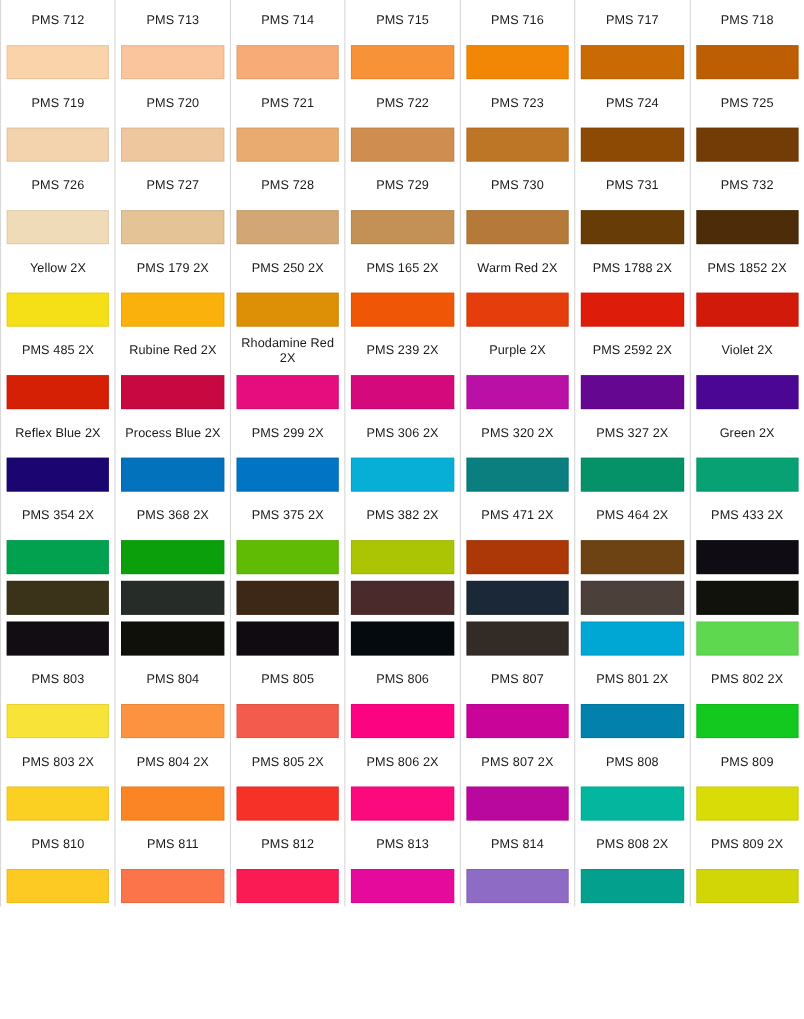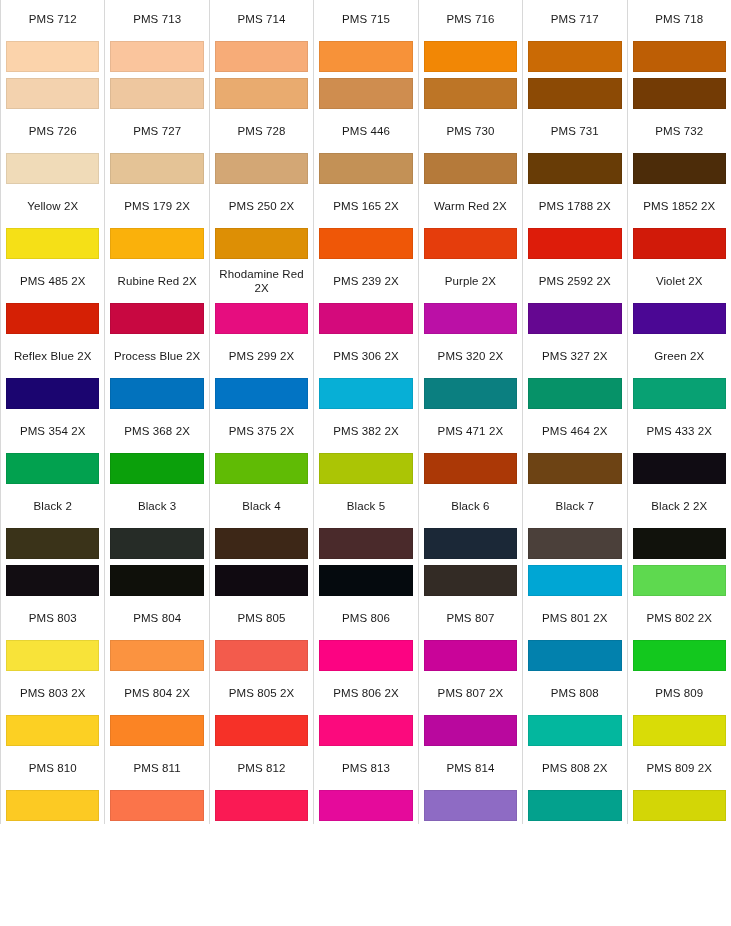--- a/index.html
+++ b/index.html
@@ -105,20 +105,43 @@
           <td class="color-cell">
             <div class="swatch" style="background: rgb(242, 135, 5);"></div>
           </td>
           <td class="color-cell">
             <div class="swatch" style="background: rgb(202, 106, 5);"></div>
           </td>
           <td class="color-cell">
             <div class="swatch" style="background: rgb(189, 94, 5);"></div>
           </td>
         </tr>
+        <tr class="label-row">
+          <td class="label-cell">
+            <span class="label-text">PMS 719</span>
+          </td>
+          <td class="label-cell">
+            <span class="label-text">PMS 720</span>
+          </td>
+          <td class="label-cell">
+            <span class="label-text">PMS 721</span>
+          </td>
+          <td class="label-cell">
+            <span class="label-text">PMS 722</span>
+          </td>
+          <td class="label-cell">
+            <span class="label-text">PMS 723</span>
+          </td>
+          <td class="label-cell">
+            <span class="label-text">PMS 724</span>
+          </td>
+          <td class="label-cell">
+            <span class="label-text">PMS 725</span>
+          </td>
+        </tr>
         <tr class="color-row">
           <td class="color-cell">
             <div class="swatch" style="background: rgb(243, 210, 174);"></div>
           </td>
           <td class="color-cell">
             <div class="swatch" style="background: rgb(238, 199, 159);"></div>
           </td>
           <td class="color-cell">
             <div class="swatch" style="background: rgb(233, 171, 111);"></div>
           </td>
@@ -139,21 +162,21 @@
           <td class="label-cell">
             <span class="label-text">PMS 726</span>
           </td>
           <td class="label-cell">
             <span class="label-text">PMS 727</span>
           </td>
           <td class="label-cell">
             <span class="label-text">PMS 728</span>
           </td>
           <td class="label-cell">
-            <span class="label-text">PMS 446</span>
+            <span class="label-text">PMS 729</span>
           </td>
           <td class="label-cell">
             <span class="label-text">PMS 730</span>
           </td>
           <td class="label-cell">
             <span class="label-text">PMS 731</span>
           </td>
           <td class="label-cell">
             <span class="label-text">PMS 732</span>
           </td>
@@ -356,43 +379,20 @@
             <div class="swatch" style="background: rgb(171, 197, 5);"></div>
           </td>
           <td class="color-cell">
             <div class="swatch" style="background: rgb(171, 56, 6);"></div>
           </td>
           <td class="color-cell">
             <div class="swatch" style="background: rgb(109, 67, 20);"></div>
           </td>
           <td class="color-cell">
             <div class="swatch" style="background: rgb(16, 12, 19);"></div>
-          </td>
-        </tr>
-        <tr class="label-row">
-          <td class="label-cell">
-            <span class="label-text">Black 2</span>
-          </td>
-          <td class="label-cell">
-            <span class="label-text">Black 3</span>
-          </td>
-          <td class="label-cell">
-            <span class="label-text">Black 4</span>
-          </td>
-          <td class="label-cell">
-            <span class="label-text">Black 5</span>
-          </td>
-          <td class="label-cell">
-            <span class="label-text">Black 6</span>
-          </td>
-          <td class="label-cell">
-            <span class="label-text">Black 7</span>
-          </td>
-          <td class="label-cell">
-            <span class="label-text">Black 2 2X</span>
           </td>
         </tr>
         <tr class="color-row">
           <td class="color-cell">
             <div class="swatch" style="background: rgb(58, 51, 25);"></div>
           </td>
           <td class="color-cell">
             <div class="swatch" style="background: rgb(38, 44, 39);"></div>
           </td>
           <td class="color-cell">

